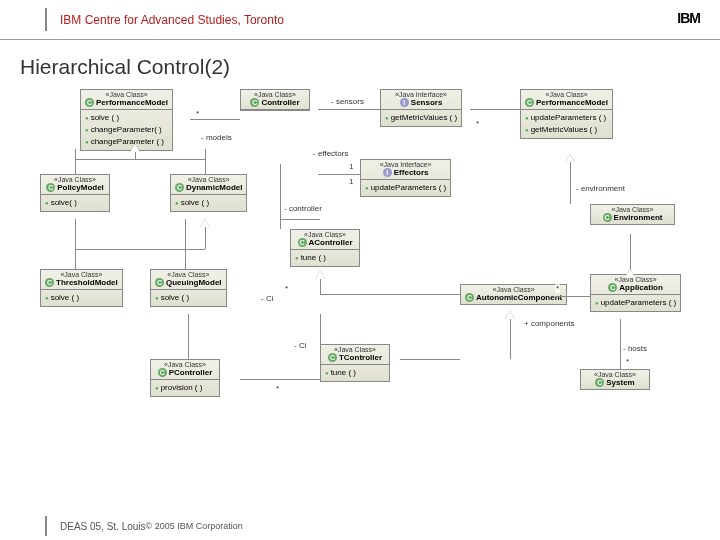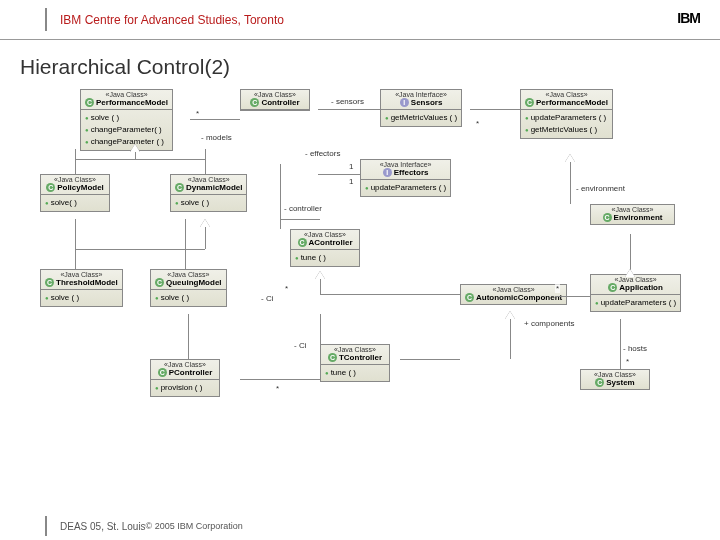--- a/index.html
+++ b/index.html
@@ -189,21 +189,21 @@
   <div class="edge h" style="left:380px;top:270px;width:60px"></div>
   <div class="edge v" style="left:490px;top:225px;height:45px"></div>
   <div class="edge v" style="left:600px;top:230px;height:50px"></div>
   <div class="tri up" style="left:545px;top:60px"></div>
   <div class="tri up" style="left:605px;top:175px"></div>
   <div class="tri up" style="left:295px;top:177px"></div>
   <div class="tri up" style="left:485px;top:217px"></div>
 
   <div class="lbl" style="left:310px;top:8px">- sensors</div>
   <div class="lbl" style="left:180px;top:44px">- models</div>
-  <div class="lbl" style="left:284px;top:60px">- effectors</div>
+  <div class="lbl" style="left:292px;top:60px">- effectors</div>
   <div class="lbl" style="left:263px;top:115px">- controller</div>
   <div class="lbl" style="left:555px;top:95px">- environment</div>
   <div class="lbl" style="left:503px;top:230px">+ components</div>
   <div class="lbl" style="left:602px;top:255px">- hosts</div>
   <div class="lbl" style="left:328px;top:73px">1</div>
   <div class="lbl" style="left:328px;top:88px">1</div>
   <div class="lbl" style="left:175px;top:20px">*</div>
   <div class="lbl" style="left:455px;top:30px">*</div>
   <div class="lbl" style="left:264px;top:195px">*</div>
   <div class="lbl" style="left:535px;top:195px">*</div>

